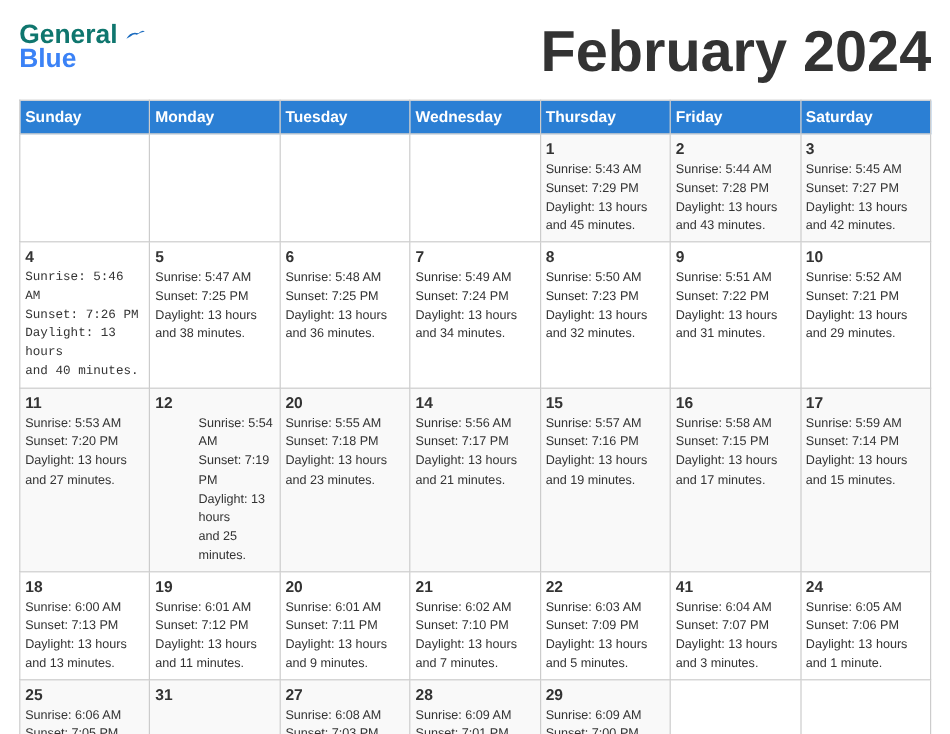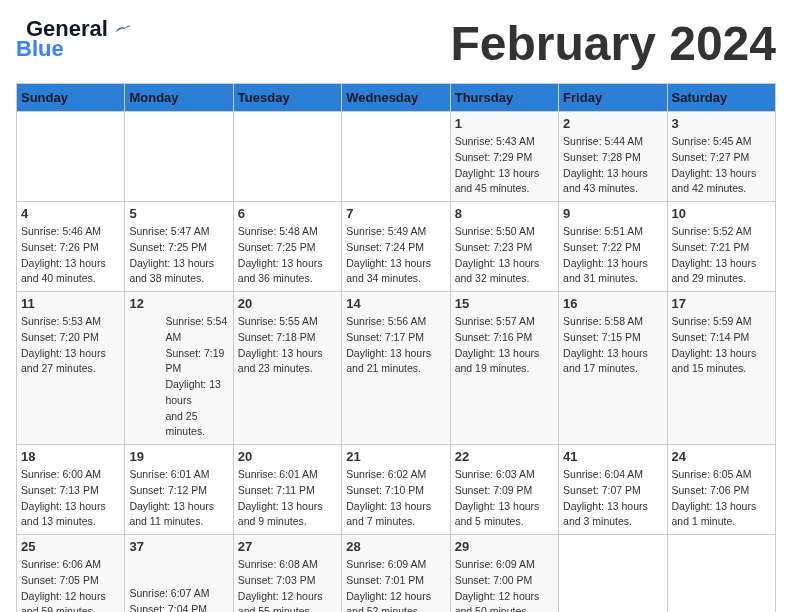--- a/index.html
+++ b/index.html
@@ -21,21 +21,21 @@
       flex-direction: column;
       align-items: flex-start;
     }
     .logo-text {
       display: flex;
       align-items: center;
       font-size: 22px;
       font-weight: bold;
       color: #333;
     }
-    .logo-general { color: #0f172a; margin-left: 10px; }
+    .logo-general { color: #0f766e; }
     .logo-bird {
       width: 20px;
       height: 20px;
       margin-left: 4px;
     }
     .title-area {
       text-align: right;
     }
     .month-title {
       font-size: 48px;
@@ -46,21 +46,21 @@
       font-size: 16px;
       color: #555;
     }
     .calendar {
       width: 100%;
       border-collapse: collapse;
       font-size: 11px;
     }
     .calendar thead tr th {
       background: #2b7fd4;
-      color: #0f172a;
+      color: #ffffff;
       padding: 6px 4px;
       text-align: left;
       font-size: 13px;
       border: 1px solid #ccc;
     }
     .calendar tbody tr td {
       border: 1px solid #ccc;
       vertical-align: top;
       padding: 4px;
       width: 108px;
@@ -142,21 +142,21 @@
           <div class="day-number">3</div>
           <div class="day-info" style="white-space: pre-line;">Sunrise: 5:45 AM
 Sunset: 7:27 PM
 Daylight: 13 hours
 and 42 minutes.</div>
         </td>
       </tr>
       <tr>
         <td>
           <div class="day-number">4</div>
-          <div class="day-info" style="white-space: pre-line;">Sunrise: 5:46 AM
+          <div class="day-info" style="white-space: pre-line; font-family: Liberation Mono, monospace;">Sunrise: 5:46 AM
 Sunset: 7:26 PM
 Daylight: 13 hours
 and 40 minutes.</div>
         </td>
         <td>
           <div class="day-number">5</div>
           <div class="day-info" style="white-space: pre-line;">Sunrise: 5:47 AM
 Sunset: 7:25 PM
 Daylight: 13 hours
 and 38 minutes.</div>
@@ -301,21 +301,21 @@
       </tr>
       <tr>
         <td>
           <div class="day-number">25</div>
           <div class="day-info" style="white-space: pre-line;">Sunrise: 6:06 AM
 Sunset: 7:05 PM
 Daylight: 12 hours
 and 59 minutes.</div>
         </td>
         <td>
-          <div class="day-number">37</div>
+          <div class="day-number">31</div>
           <div class="day-info" style="white-space: pre-line; margin-top: 32px;">Sunrise: 6:07 AM
 Sunset: 7:04 PM
 Daylight: 12 hours
 and 57 minutes.</div>
         </td>
         <td>
           <div class="day-number">27</div>
           <div class="day-info" style="white-space: pre-line;">Sunrise: 6:08 AM
 Sunset: 7:03 PM
 Daylight: 12 hours

